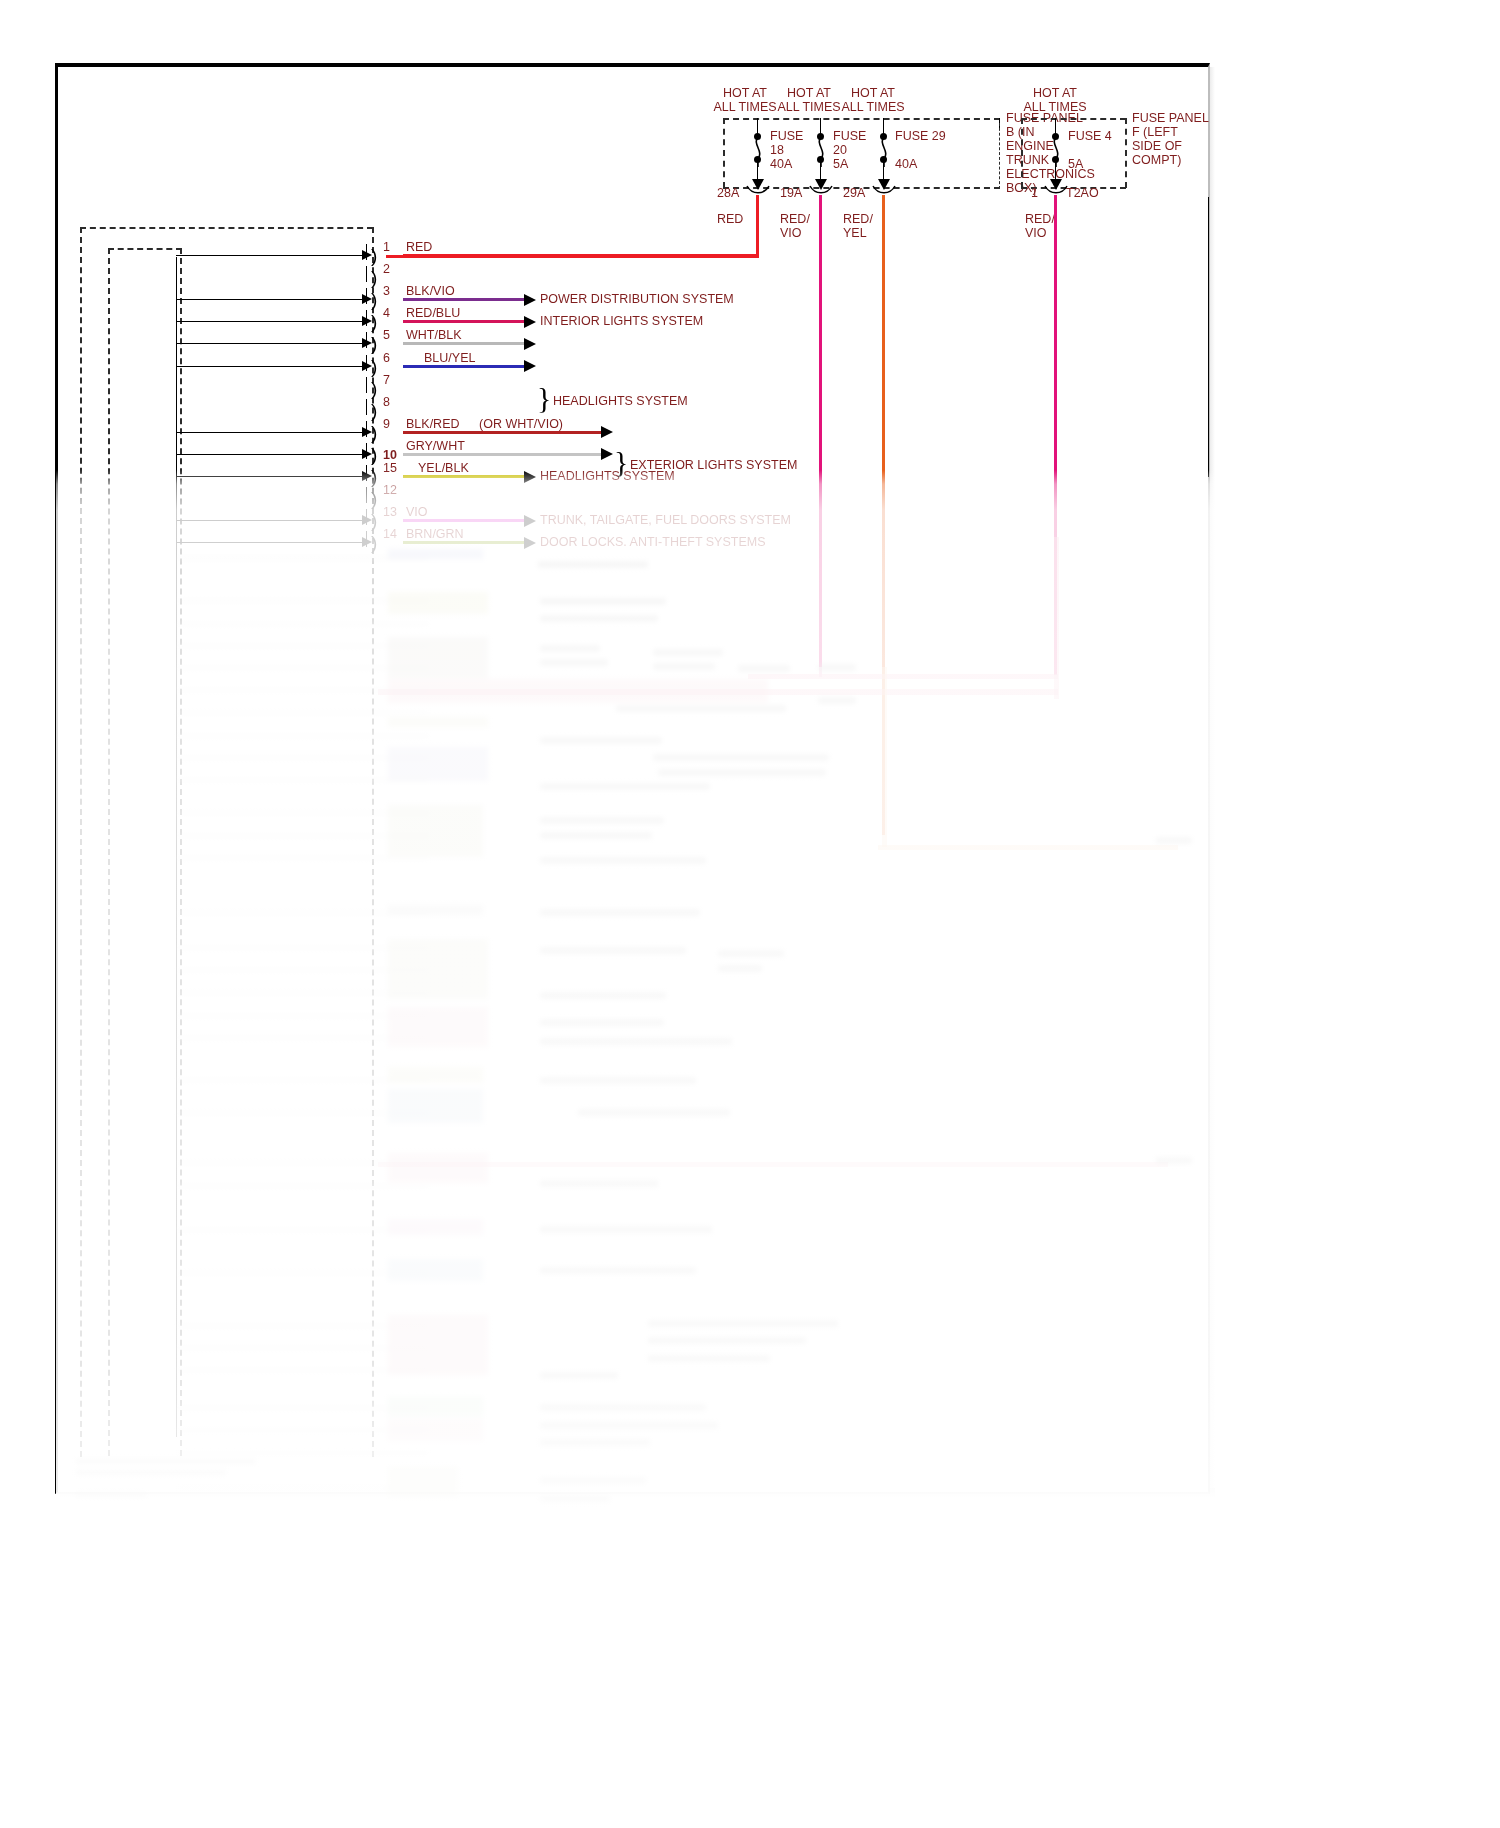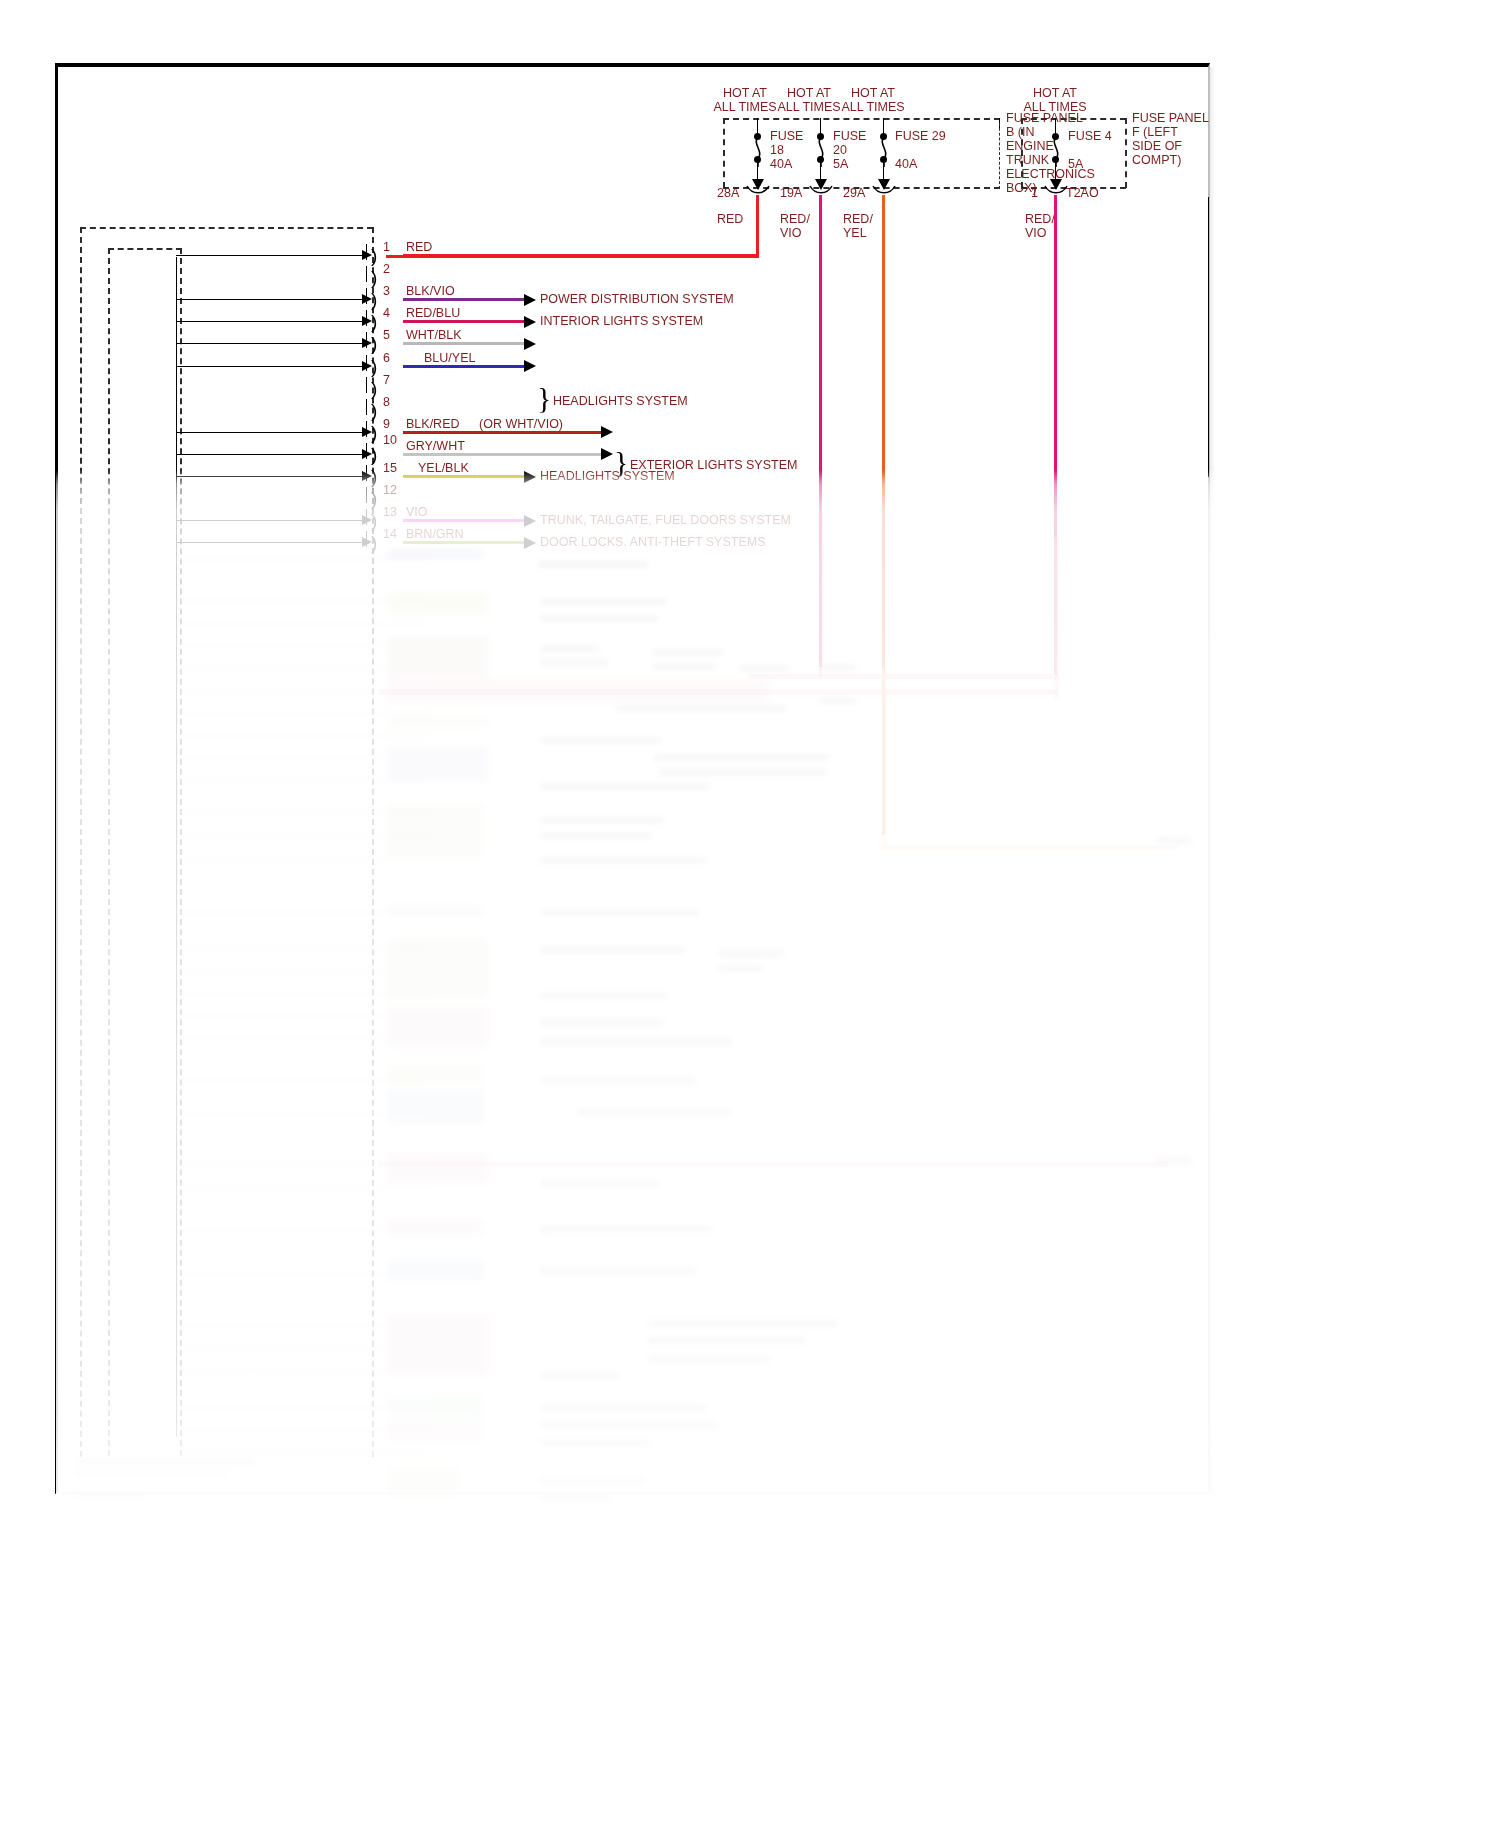--- a/index.html
+++ b/index.html
@@ -236,21 +236,21 @@
         <div class="v" style="left: 308px; top: 353.8px; height: 16px;"></div>
         <div class="txt t12" style="left: 325px; top: 349.8px;">9</div>
         <div class="h" style="left: 118px; top: 364.8px; width: 187px;"></div>
         <div class="arrow" style="left: 304px; top: 359.8px; border-left-width: 10px; border-top-width: 5px; border-bottom-width: 5px;"></div>
         <div class="txt t12" style="left: 348px; top: 349.8px;">BLK/RED</div>
         <div class="txt t12" style="left: 421px; top: 349.8px;">(OR WHT/VIO)</div>
         <div class="wire" style="left: 345px; top: 363.8px; width: 198px; background: rgb(179, 34, 34);"></div>
         <div class="arrow" style="left: 543px; top: 359.3px;"></div>
         <div class="pin" style="left: 313px; top: 377.9px;">)</div>
         <div class="v" style="left: 308px; top: 375.9px; height: 16px;"></div>
-        <div class="txt t12" style="left: 325px; top: 366px;">10</div>
+        <div class="txt t12" style="left: 325px; top: 381px; font-weight: bold;">10</div>
         <div class="h" style="left: 118px; top: 386.9px; width: 187px;"></div>
         <div class="arrow" style="left: 304px; top: 381.9px; border-left-width: 10px; border-top-width: 5px; border-bottom-width: 5px;"></div>
         <div class="txt t12" style="left: 348px; top: 371.9px;">GRY/WHT</div>
         <div class="wire" style="left: 345px; top: 385.9px; width: 198px; background: rgb(196, 196, 196);"></div>
         <div class="arrow" style="left: 543px; top: 381.4px;"></div>
         <div class="pin" style="left: 313px; top: 400px;">)</div>
         <div class="v" style="left: 308px; top: 398px; height: 16px;"></div>
         <div class="txt t12" style="left: 325px; top: 394px;">15</div>
         <div class="h" style="left: 118px; top: 409px; width: 187px;"></div>
         <div class="arrow" style="left: 304px; top: 404px; border-left-width: 10px; border-top-width: 5px; border-bottom-width: 5px;"></div>

